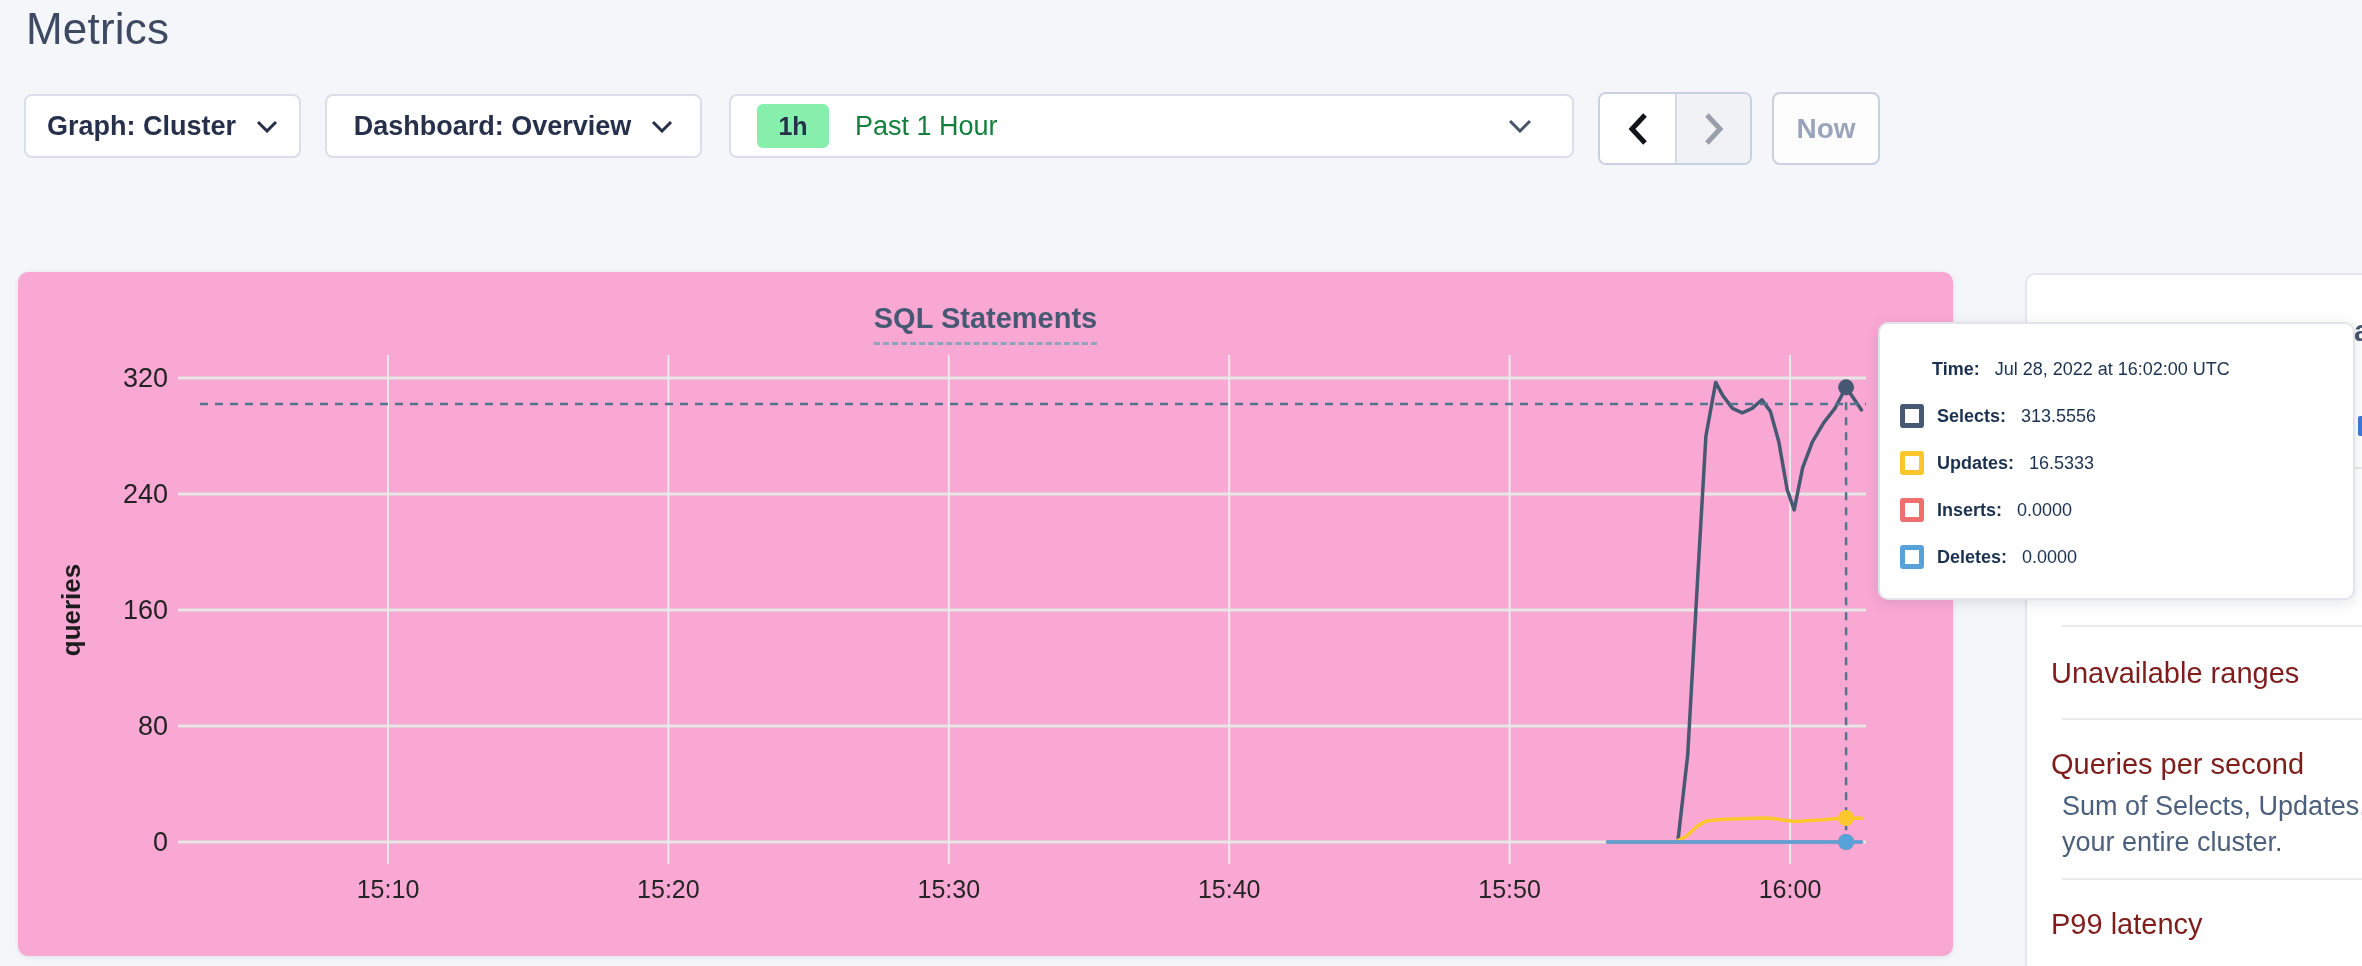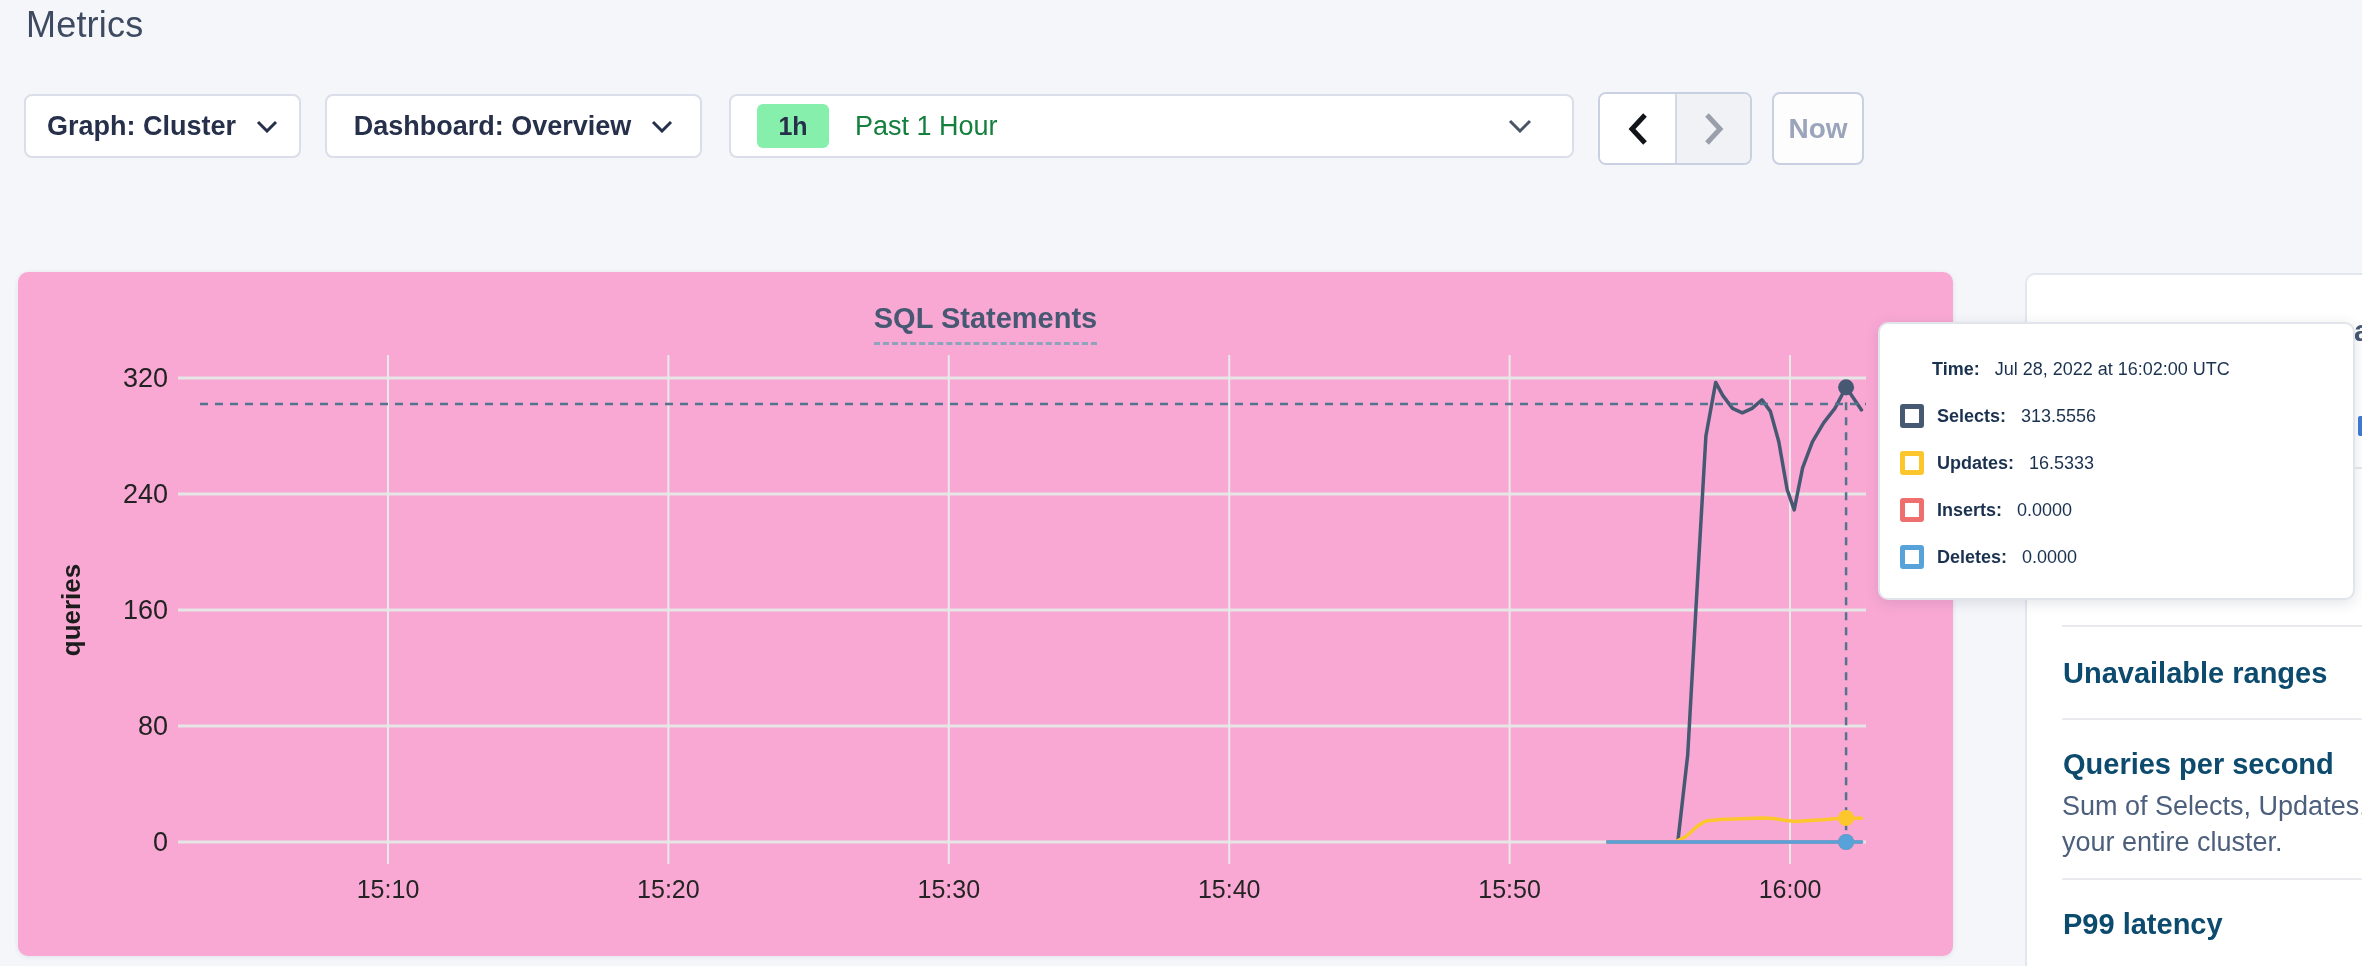--- a/index.html
+++ b/index.html
@@ -1,56 +1,56 @@
 <!DOCTYPE html>
 <html><head>
 <meta charset="utf-8">
 <style>
   * { margin:0; padding:0; box-sizing:border-box; }
   html,body { width:2362px; height:966px; }
   body { font-family:"Liberation Sans", sans-serif; background:#f4f6fa; position:relative; overflow:hidden; }
   #screen { position:absolute; inset:0; width:2362px; height:966px; overflow:hidden; }
 
-  .page-title { position:absolute; left:26px; top:4px; font-size:36px; font-weight:500; color:#3e4a61; letter-spacing:.2px; }
+  .page-title { position:absolute; left:26px; top:4px; font-size:44px; font-weight:500; color:#3e4a61; letter-spacing:.2px; }
 
   
   .ctl { position:absolute; top:94px; height:64px; background:#fff; border:2px solid #d9dee9; border-radius:8px;
          display:flex; align-items:center; cursor:pointer; }
   .dd-label { font-size:27px; font-weight:700; color:#26304a; }
   .chev { margin-left:20px; }
   #graph-dd { left:24px; width:277px; justify-content:center; }
   #dashboard-dd { left:325px; width:377px; justify-content:center; }
   #time-picker { left:729px; width:845px; padding:0 26px; }
   .time-badge { width:72px; height:44px; background:#86efac; border-radius:6px; display:flex; align-items:center; justify-content:center;
                 font-size:25px; font-weight:700; color:#26304a; }
   .time-label { margin-left:26px; font-size:27px; font-weight:500; color:#15803d; }
   #time-picker .chev { margin-left:auto; margin-right:14px; }
 
   .pager { position:absolute; left:1598px; top:92px; width:154px; height:73px; border:2px solid #c9d0e2; border-radius:8px;
            display:flex; overflow:hidden; background:#fff; }
   .pager-btn { width:50%; display:flex; align-items:center; justify-content:center; }
   .pager-prev { background:#fff; cursor:pointer; }
   .pager-next { background:#f1f2f5; border-left:2px solid #d4d9e5; cursor:default; }
-  .now-btn { position:absolute; left:1772px; top:92px; width:92px; height:73px; background:#fdfdfe; border:2px solid #c9d0e2;
+  .now-btn { position:absolute; left:1772px; top:92px; width:108px; height:73px; background:#fdfdfe; border:2px solid #c9d0e2;
              border-radius:8px; display:flex; align-items:center; justify-content:center;
              font-size:28px; font-weight:700; color:#9aa4ba; cursor:default; }
 
   
   .chart-card { position:absolute; left:18px; top:272px; width:1935px; height:684px; background:#f9a8d4; border-radius:10px;
                 box-shadow:0 1px 5px rgba(50,60,85,.10); z-index:1; }
   .chart-title-wrap { position:absolute; left:0; top:30px; width:100%; text-align:center; }
   .chart-title { display:inline-block; font-size:29px; font-weight:700; color:#475872;
                  border-bottom:3px dashed #8ea3bc; padding-bottom:7px; cursor:help; }
   #plot-svg { position:absolute; left:0; top:0; width:2362px; height:966px; z-index:2; pointer-events:none; }
 
   
   .sidebar { position:absolute; left:2025px; top:273px; width:360px; height:700px; background:#fff;
              border:2px solid #e3e6ec; border-right:none; border-bottom:none; border-radius:10px 0 0 0; z-index:3; overflow:visible; }
   .sb-divider { position:absolute; left:35px; width:330px; height:2px; background:#e8eaee; }
-  .sb-heading { position:absolute; left:36px; font-size:29px; font-weight:700; color:#0c4a6e; white-space:nowrap; }
+  .sb-heading { position:absolute; left:24px; font-size:29px; font-weight:400; color:#7f1d1d; white-space:nowrap; }
   .sb-desc { position:absolute; left:35px; font-size:27px; color:#4c5f7c; white-space:nowrap; }
   .sb-frag-a { position:absolute; left:327px; top:40px; font-size:29px; font-weight:700; color:#475872; }
   .sb-frag-link { position:absolute; left:331px; top:141px; width:9px; height:20px; background:#3e7ad6; border-radius:2px; }
 
   
   .tooltip { position:absolute; left:1878px; top:322px; width:477px; height:278px; background:#fff; border:2px solid #e1e4eb;
              border-radius:10px; box-shadow:0 3px 14px rgba(40,50,70,.13); z-index:6; padding-top:30px; }
   .tt-row { height:30px; margin-bottom:17px; display:flex; align-items:center; font-size:18px; color:#1b3150; }
   .tt-time { padding-left:52px; }
   .tt-series { padding-left:20px; }

